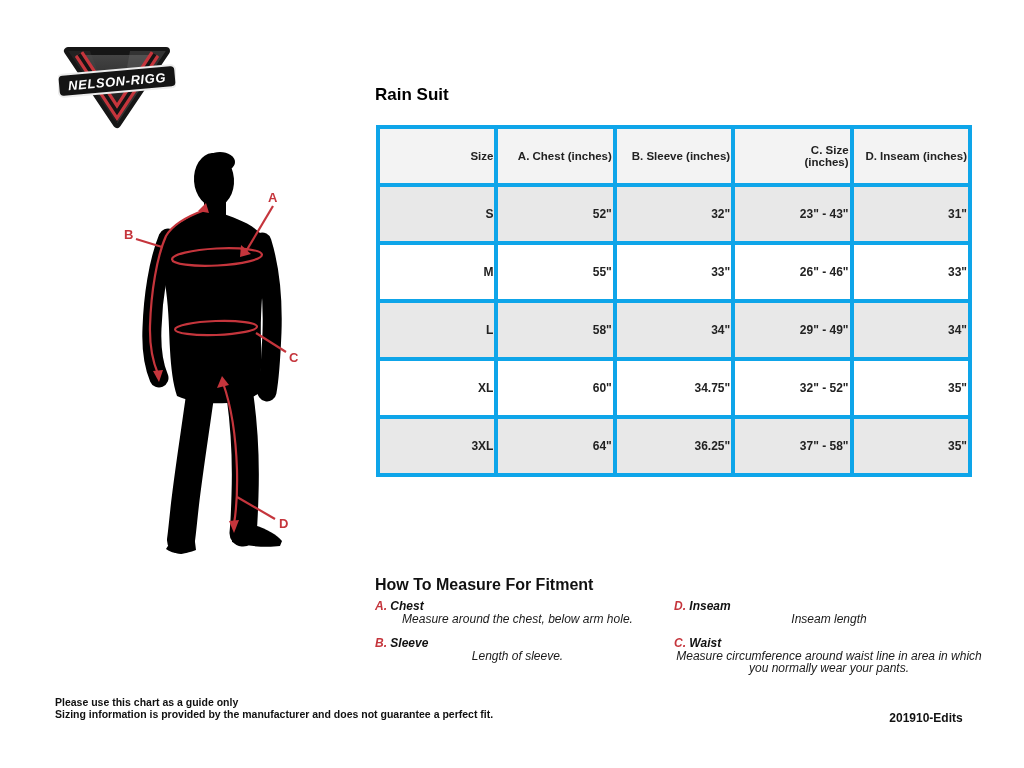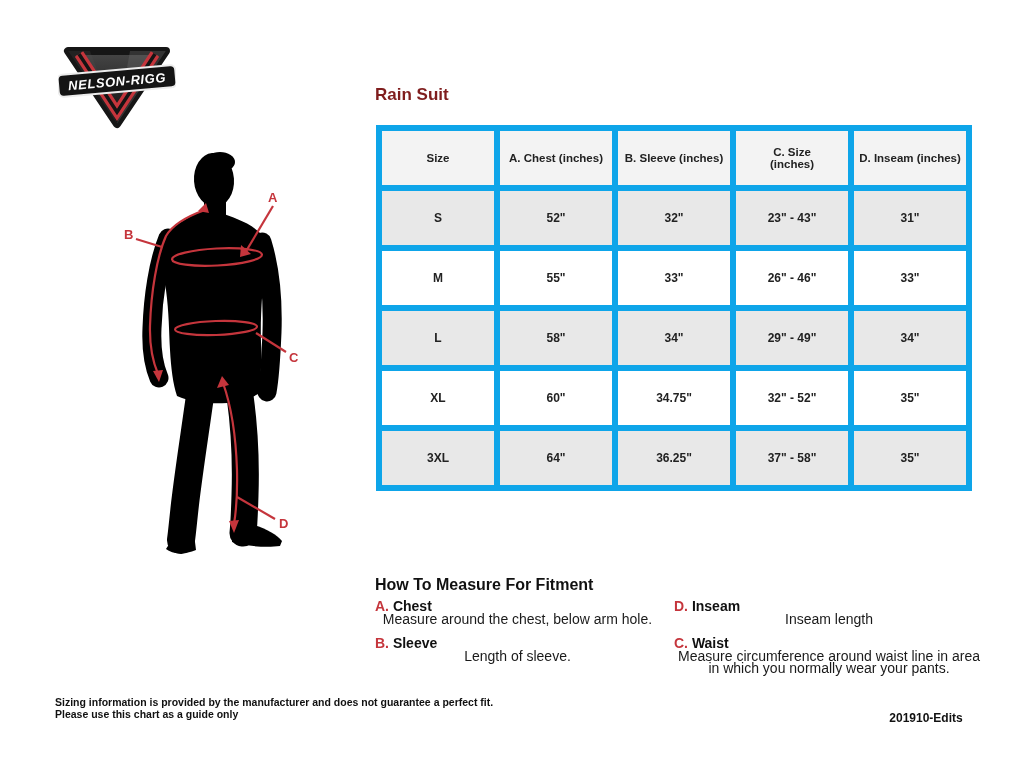--- a/index.html
+++ b/index.html
@@ -9,38 +9,38 @@
   }
   .abs{position:absolute;}
 
   
   #logo{left:58px;top:42px;width:118px;height:92px;}
 
   
   #figure{left:120px;top:140px;width:210px;height:430px;}
 
   
-  .page-title{left:375px;top:85px;font-size:17px;font-weight:bold;color:#7f1d1d;}
+  .page-title{left:375px;top:85px;font-size:17px;font-weight:bold;color:#000000;}
 
   
   .chart-wrap{left:376px;top:125px;width:596px;}
   table{width:100%;table-layout:fixed;border-collapse:collapse;}
   th,td{
-    border:6px solid #0ea5e9;text-align:center;vertical-align:middle;
+    border:4px solid #0ea5e9;text-align:right;vertical-align:middle;
     font-weight:bold;color:#222;
   }
   th{height:52px;background:#f3f3f3;font-size:11.5px;border-bottom:1px solid #9a9a9a;}
   td{height:52px;font-size:12px;}
   tbody tr:nth-child(odd) td{background:#e8e8e8;}
   tbody tr:nth-child(even) td{background:#ffffff;}
   .hdr-narrow{display:inline-block;max-width:62px;}
 
   
   .howto-heading{left:375px;top:576px;font-size:16px;font-weight:bold;color:#111;}
-  .howto-col{top:600px;font-size:14px;line-height:12px;}
+  .howto-col{top:600px;font-size:12px;line-height:12px;font-style:italic;}
   .howto-col1{left:375px;width:285px;}
   .howto-col2{left:674px;width:310px;}
   .m-item{margin-bottom:12px;}
   .m-label{font-weight:bold;color:#111;}
   .m-key{font-weight:bold;color:#c5353c;}
   .m-desc{margin-top:1px;color:#1a1a1a;text-align:center;}
 
   
   .disclaimer{left:55px;top:696px;font-size:10.5px;font-weight:bold;line-height:12px;color:#111;}
   .doc-ref{left:876px;top:711px;width:100px;text-align:center;font-size:12px;font-weight:bold;color:#111;}
@@ -211,16 +211,16 @@
   <div class="m-item">
     <div class="m-label">
       <span class="m-key">C.</span>
       <span>Waist</span>
     </div>
     <div class="m-desc">Measure circumference around waist line in area in which you normally wear your pants.</div>
   </div>
 </div>
 
 <div class="abs disclaimer">
+  <div>Please use this chart as a guide only</div>
   <div>Sizing information is provided by the manufacturer and does not guarantee a perfect fit.</div>
-  <div>Please use this chart as a guide only</div>
 </div>
 <div class="abs doc-ref">201910-Edits</div>
 
 </body></html>

